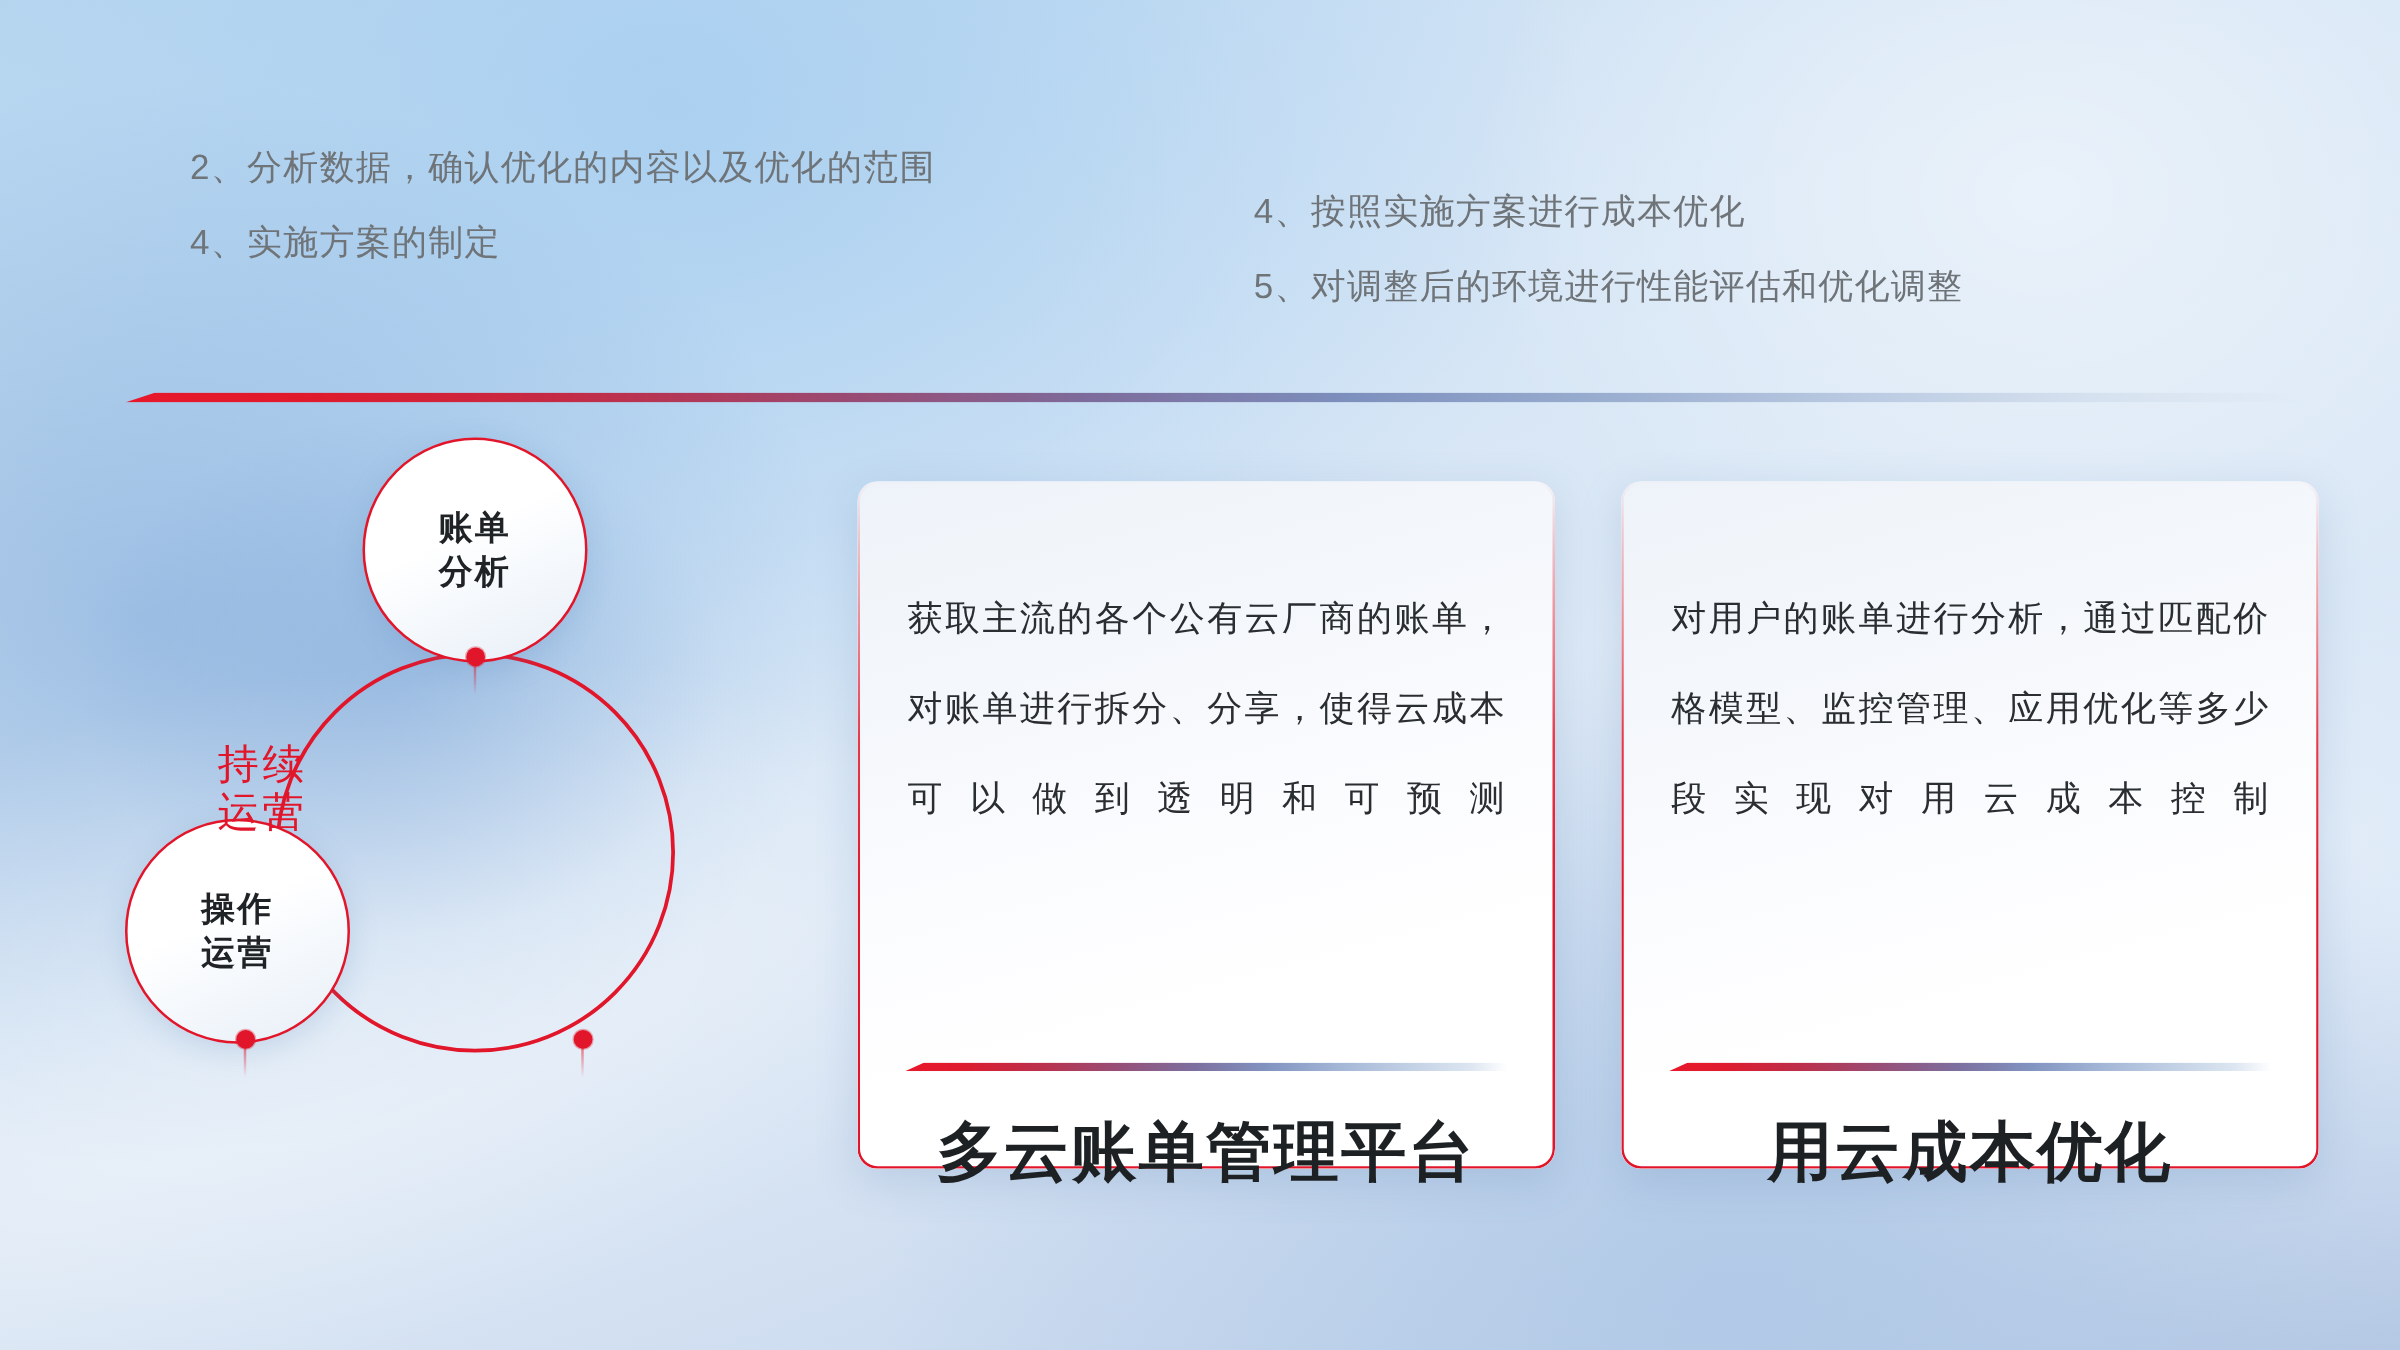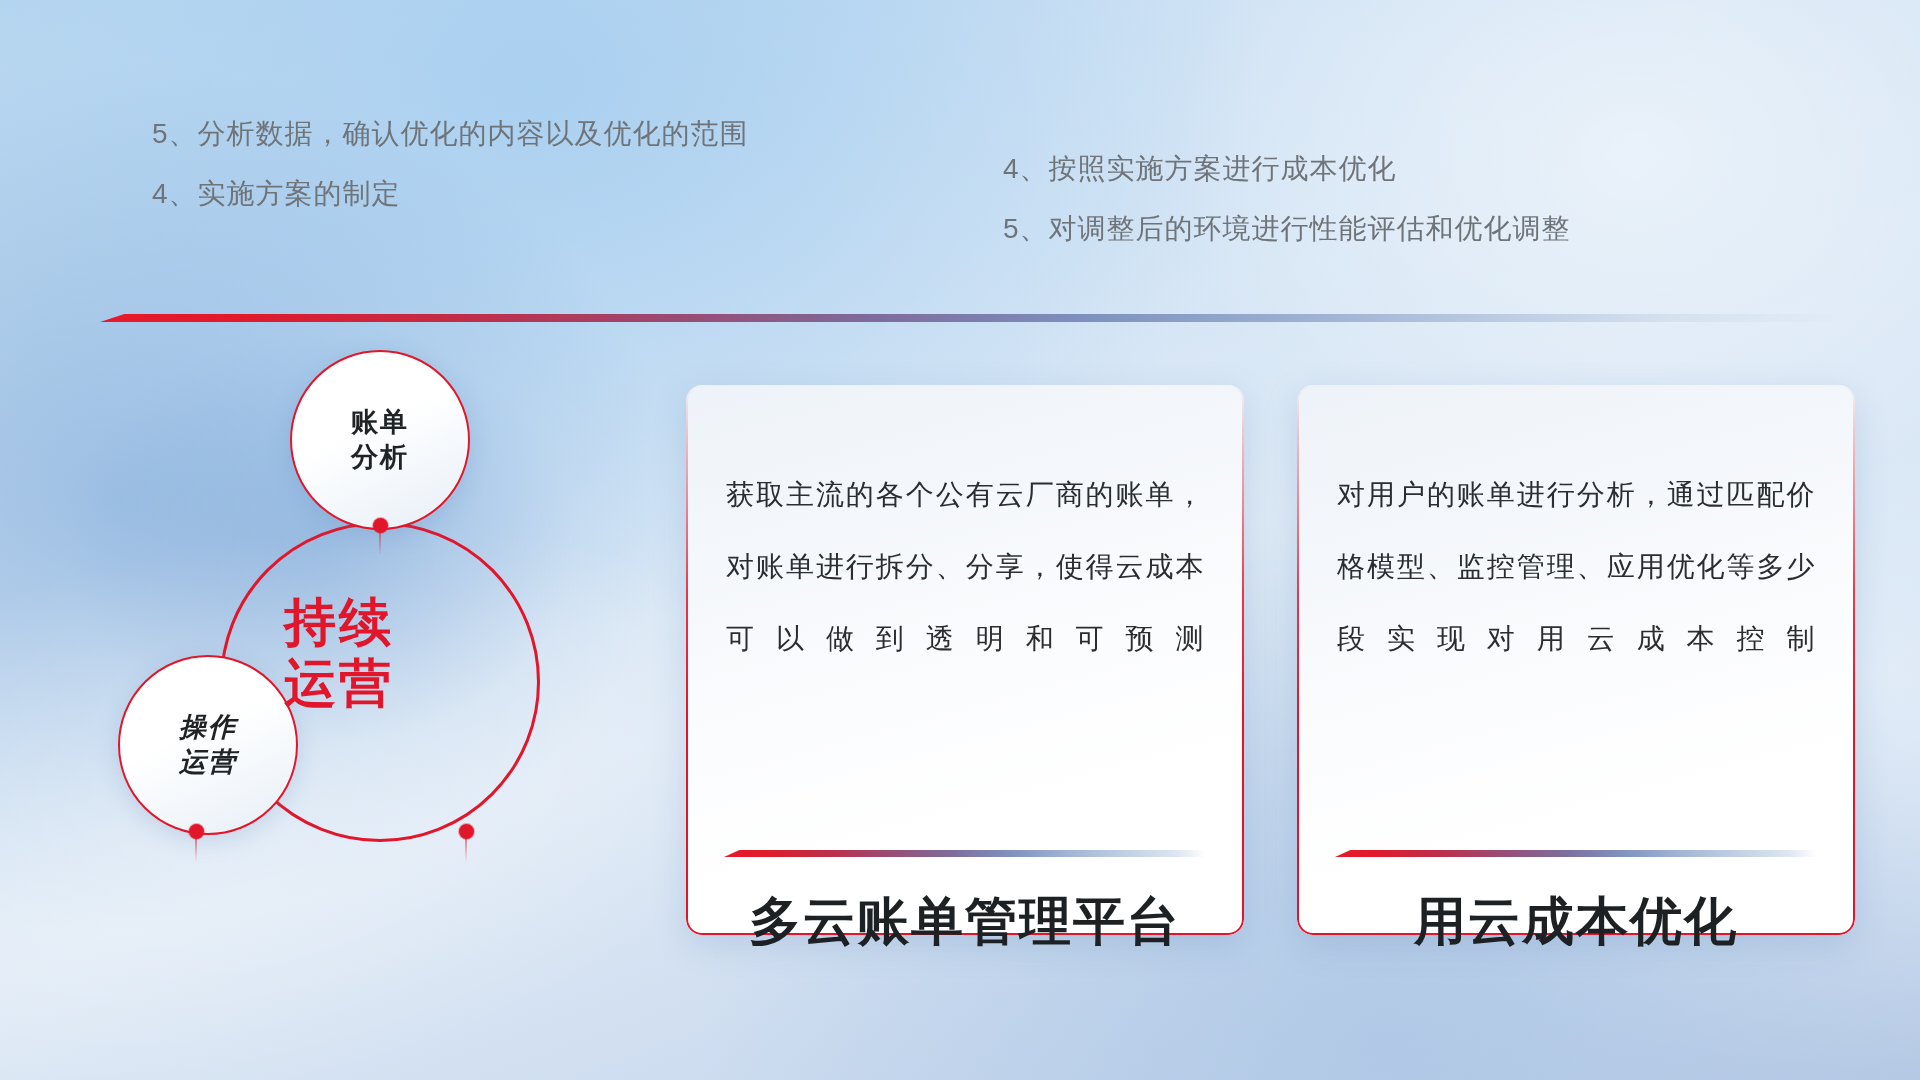--- a/index.html
+++ b/index.html
@@ -131,21 +131,21 @@
     align-items: center;
     justify-content: center;
     color: #1f2326;
     font-size: 27px;
     font-weight: bold;
     line-height: 1.28;
     letter-spacing: 2px;
   }
   .bubble span { display: block; text-align: left; }
   .bubble.top   { left: 194px; top: 0px; }
-  .bubble.left  { left: 22px;  top: 305px; font-style: italic; }
+  .bubble.left  { left: 4px;  top: 305px; }
   .bubble.right { left: 280px; top: 305px; }
 
   .dot {
     position: absolute;
     width: 15px; height: 15px;
     border-radius: 50%;
     background: #e2162a;
     box-shadow: 0 0 0 1px rgba(226,22,42,0.35);
   }
   .dot.d-top   { left: 277px; top: 168px; }
@@ -160,24 +160,24 @@
   }
   .dot-tail.t-top   { left: 283px; top: 182px; }
   .dot-tail.t-left  { left: 99px;  top: 488px; }
   .dot-tail.t-right { left: 369px; top: 488px; }
 
   .center-label {
     position: absolute;
     left: 174px;
     top: 592px;
     width: 220px;
-    text-align: right;
+    text-align: left;
     color: #e2162a;
-    font-size: 52px;
-    font-weight: bold;
+    font-size: 33px;
+    font-weight: normal;
     line-height: 1.18;
     letter-spacing: 3px;
   }
   .center-label span { display: block; }
 
   
   .card {
     position: absolute;
     top: 385px;
     width: 558px;
@@ -262,21 +262,21 @@
 
 <div id="stage">
 
   <div class="bg-sheen sheen-a"></div>
   <div class="bg-sheen sheen-b"></div>
   <div class="bg-sheen sheen-c"></div>
 
   <div class="steps">
 
     <div class="steps-col left">
-      <div class="step-line">5、分析数据，确认优化的内容以及优化的范围</div>
+      <div class="step-line">2、分析数据，确认优化的内容以及优化的范围</div>
       <div class="step-line">4、实施方案的制定</div>
     </div>
 
     <div class="steps-col right">
       <div class="step-line">4、按照实施方案进行成本优化</div>
       <div class="step-line">5、对调整后的环境进行性能评估和优化调整</div>
     </div>
 
   </div>
 

